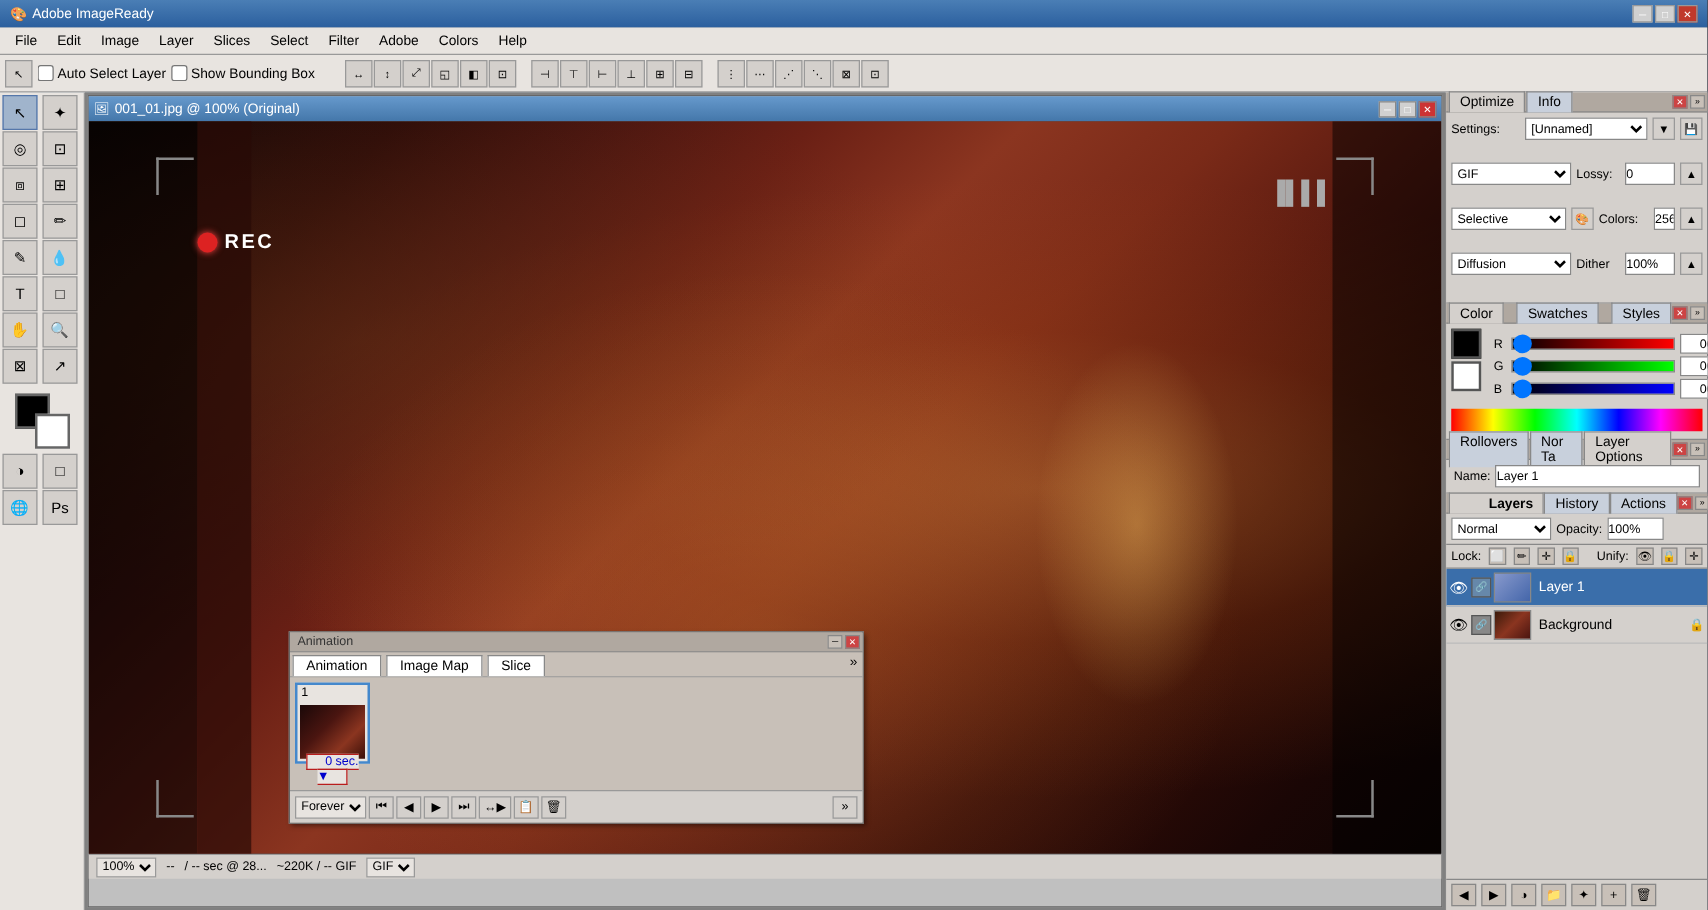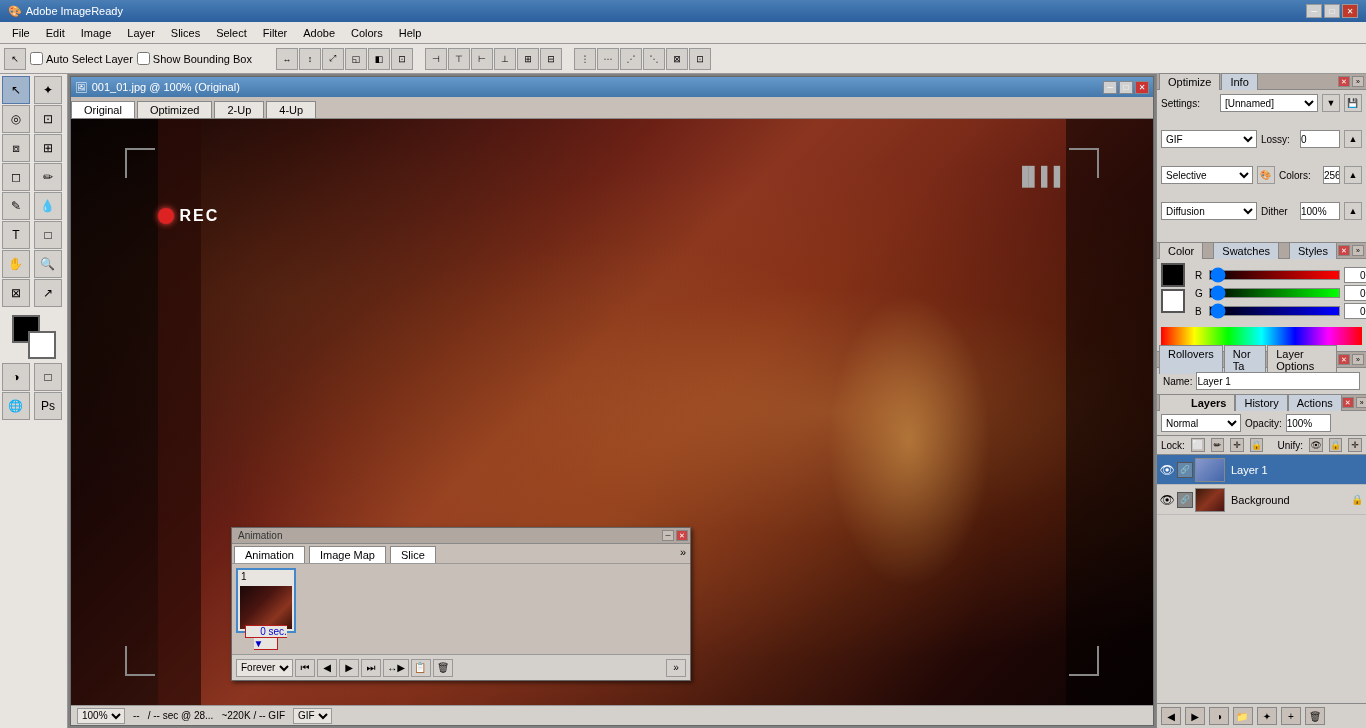--- a/index.html
+++ b/index.html
@@ -234,26 +234,20 @@
         <span style="font-size:10px;margin-right:4px;">🖼</span>
         <span>001_01.jpg @ 100% (Original)</span>
         <div style="flex:1"></div>
         <div class="image-window-btns">
           <div class="image-window-btn">─</div>
           <div class="image-window-btn">□</div>
           <div class="image-window-btn close">✕</div>
         </div>
       </div>
 
-      <div class="image-tabs">
-        <div class="image-tab active">Original</div>
-        <div class="image-tab">Optimized</div>
-        <div class="image-tab">2-Up</div>
-        <div class="image-tab">4-Up</div>
-      </div>
 
       <div class="image-content">
         <div class="scene">
 
           <div style="position:absolute;inset:0;background:linear-gradient(135deg,#0d0505 0%,#2a0a08 15%,#4a1510 25%,#6b2015 35%,#8b3520 45%,#7a2a18 55%,#5a1a10 65%,#3a0f08 75%,#1a0605 90%,#0d0403 100%);"></div>
           <div style="position:absolute;inset:0;background:radial-gradient(ellipse at 70% 50%, rgba(220,140,60,0.4) 0%, rgba(180,80,20,0.2) 30%, transparent 60%);"></div>
           <div style="position:absolute;inset:0;background:radial-gradient(ellipse at 20% 30%, rgba(100,50,20,0.5) 0%, transparent 40%);"></div>
           <div style="position:absolute;inset:0;background:radial-gradient(ellipse at 50% 70%, rgba(200,120,50,0.3) 0%, transparent 50%);"></div>
 
           <div style="position:absolute;top:0;left:0;width:8%;height:100%;background:rgba(0,0,0,0.6);"></div>

